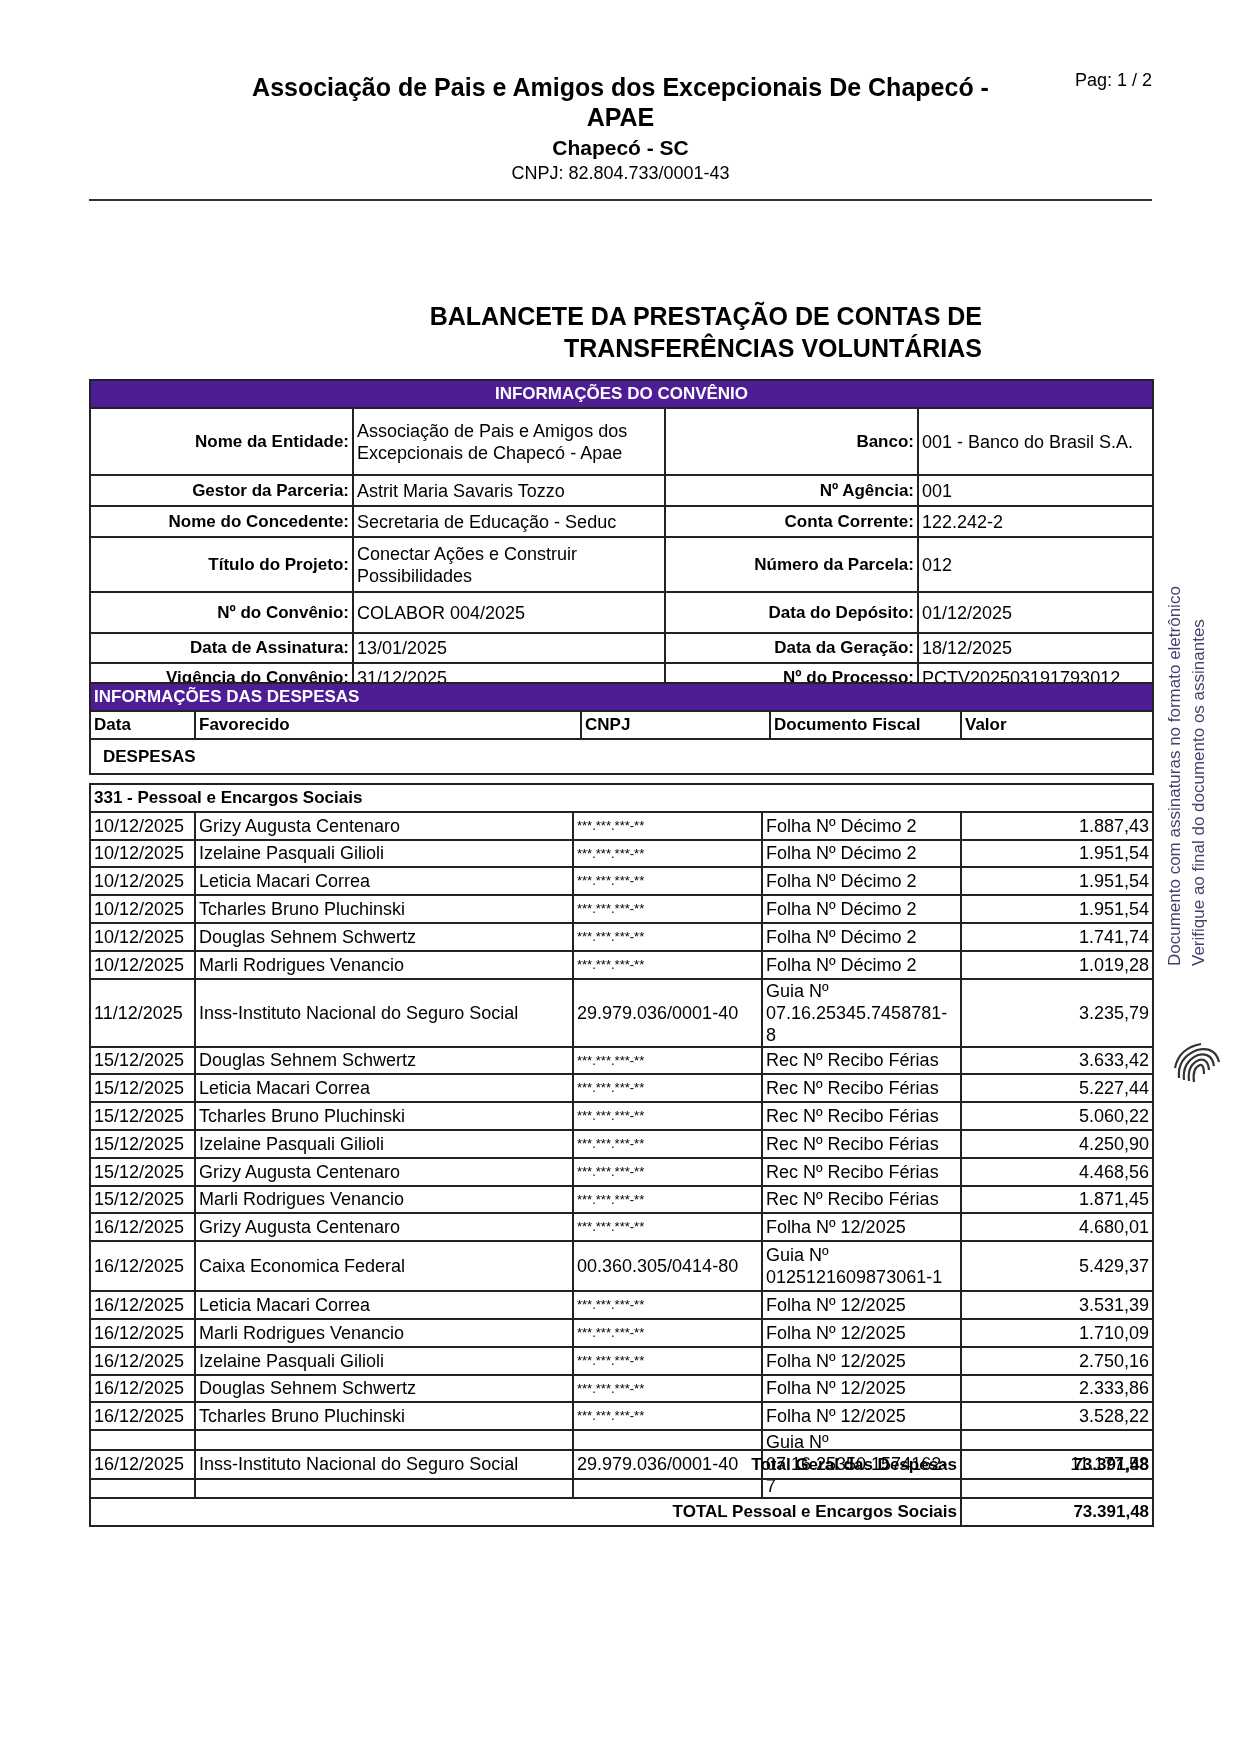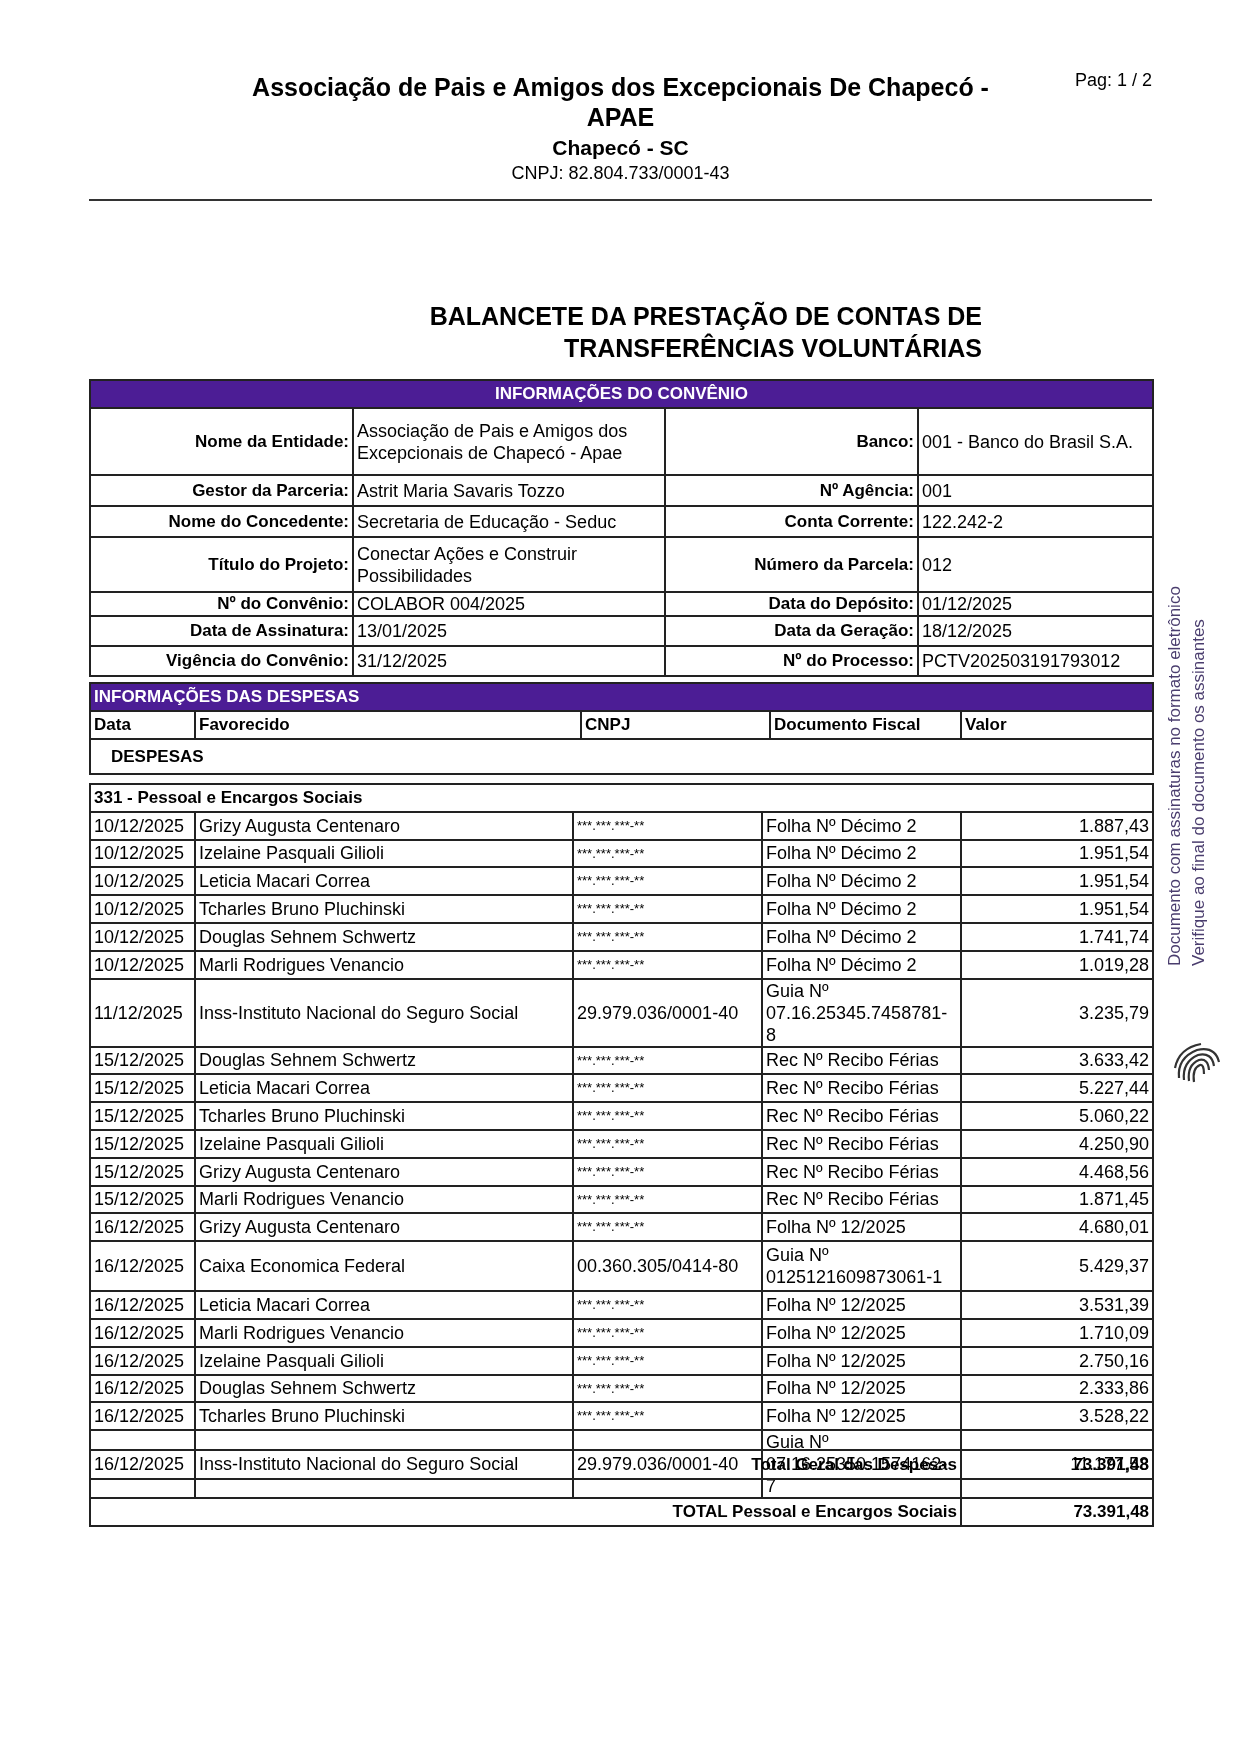--- a/index.html
+++ b/index.html
@@ -19,21 +19,21 @@
   table { border-collapse: collapse; table-layout: fixed; position: absolute; left: 89px; width: 1063px; }
   td, th { border: 2px solid #222; font-size: 18px; line-height: 22px; padding: 0 3px; vertical-align: middle; }
 
   .info-table { top: 379px; }
   .bar { background: #4c1d95; color: #fff; font-weight: bold; text-align: center; height: 28px; font-size: 17px; }
   .lbl { text-align: right; font-weight: bold; font-size: 17px; }
   .val { text-align: left; }
 
   .desp-head { top: 682px; }
   .desp-head th { font-weight: bold; text-align: left; height: 28px; font-size: 17px; }
-  .desp-head .despesas-row td { font-weight: bold; text-align: left; height: 35px; font-size: 17px; padding-left: 20px; }
+  .desp-head .despesas-row td { font-weight: bold; text-align: left; height: 35px; font-size: 17px; padding-left: 12px; }
 
   .desp-body { top: 783px; }
   .desp-body td { height: 27.8px; font-size: 18px; }
   .desp-body .cat td { font-weight: bold; font-size: 17px; }
   .desp-body .masked { font-size: 13px; vertical-align: top; padding-top: 2px; }
   .desp-body .num { text-align: right; }
   .desp-body .tall td { height: 50px; }
   .desp-body .total td { font-weight: bold; text-align: right; font-size: 17px; }
 
   .grand { top: 1449px; }
@@ -86,21 +86,21 @@
     <td class="val">Secretaria de Educação - Seduc</td>
     <td class="lbl">Conta Corrente:</td>
     <td class="val">122.242-2</td>
   </tr>
   <tr style="height:55px">
     <td class="lbl">Título do Projeto:</td>
     <td class="val">Conectar Ações e Construir Possibilidades</td>
     <td class="lbl">Número da Parcela:</td>
     <td class="val">012</td>
   </tr>
-  <tr style="height:24px">
+  <tr style="height:41px">
     <td class="lbl">Nº do Convênio:</td>
     <td class="val">COLABOR 004/2025</td>
     <td class="lbl">Data do Depósito:</td>
     <td class="val">01/12/2025</td>
   </tr>
   <tr style="height:30px">
     <td class="lbl">Data de Assinatura:</td>
     <td class="val">13/01/2025</td>
     <td class="lbl">Data da Geração:</td>
     <td class="val">18/12/2025</td>

